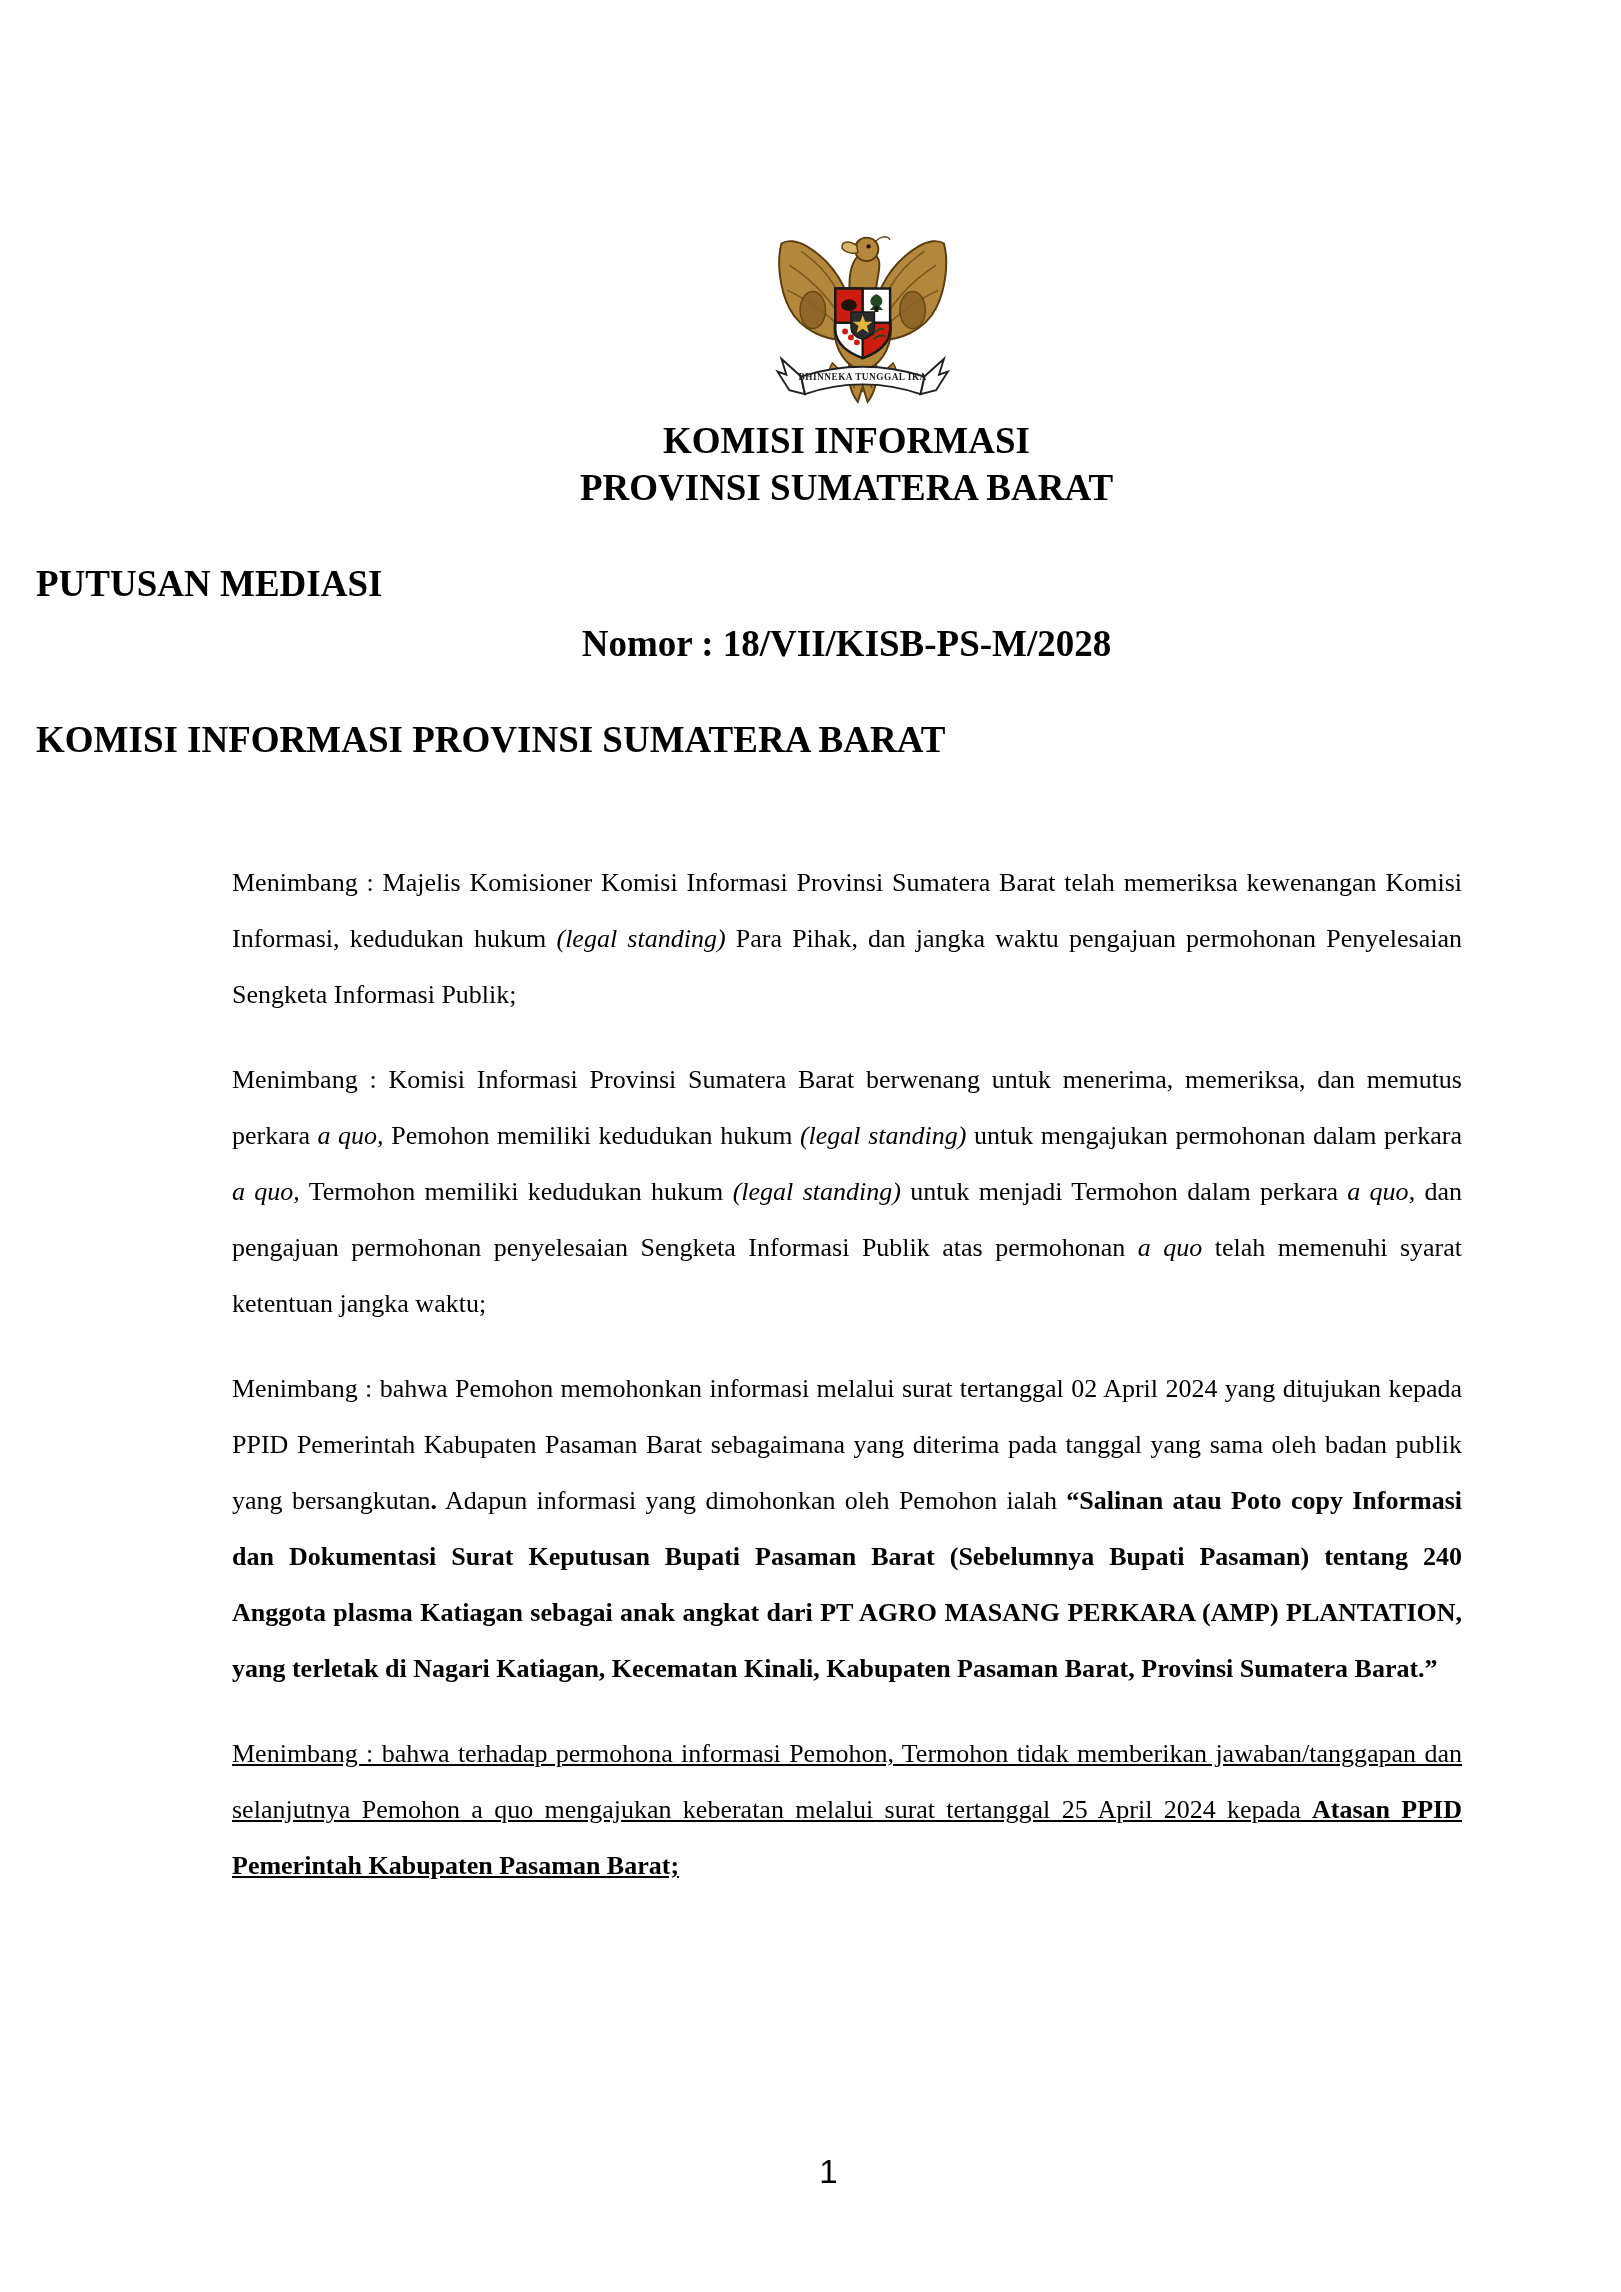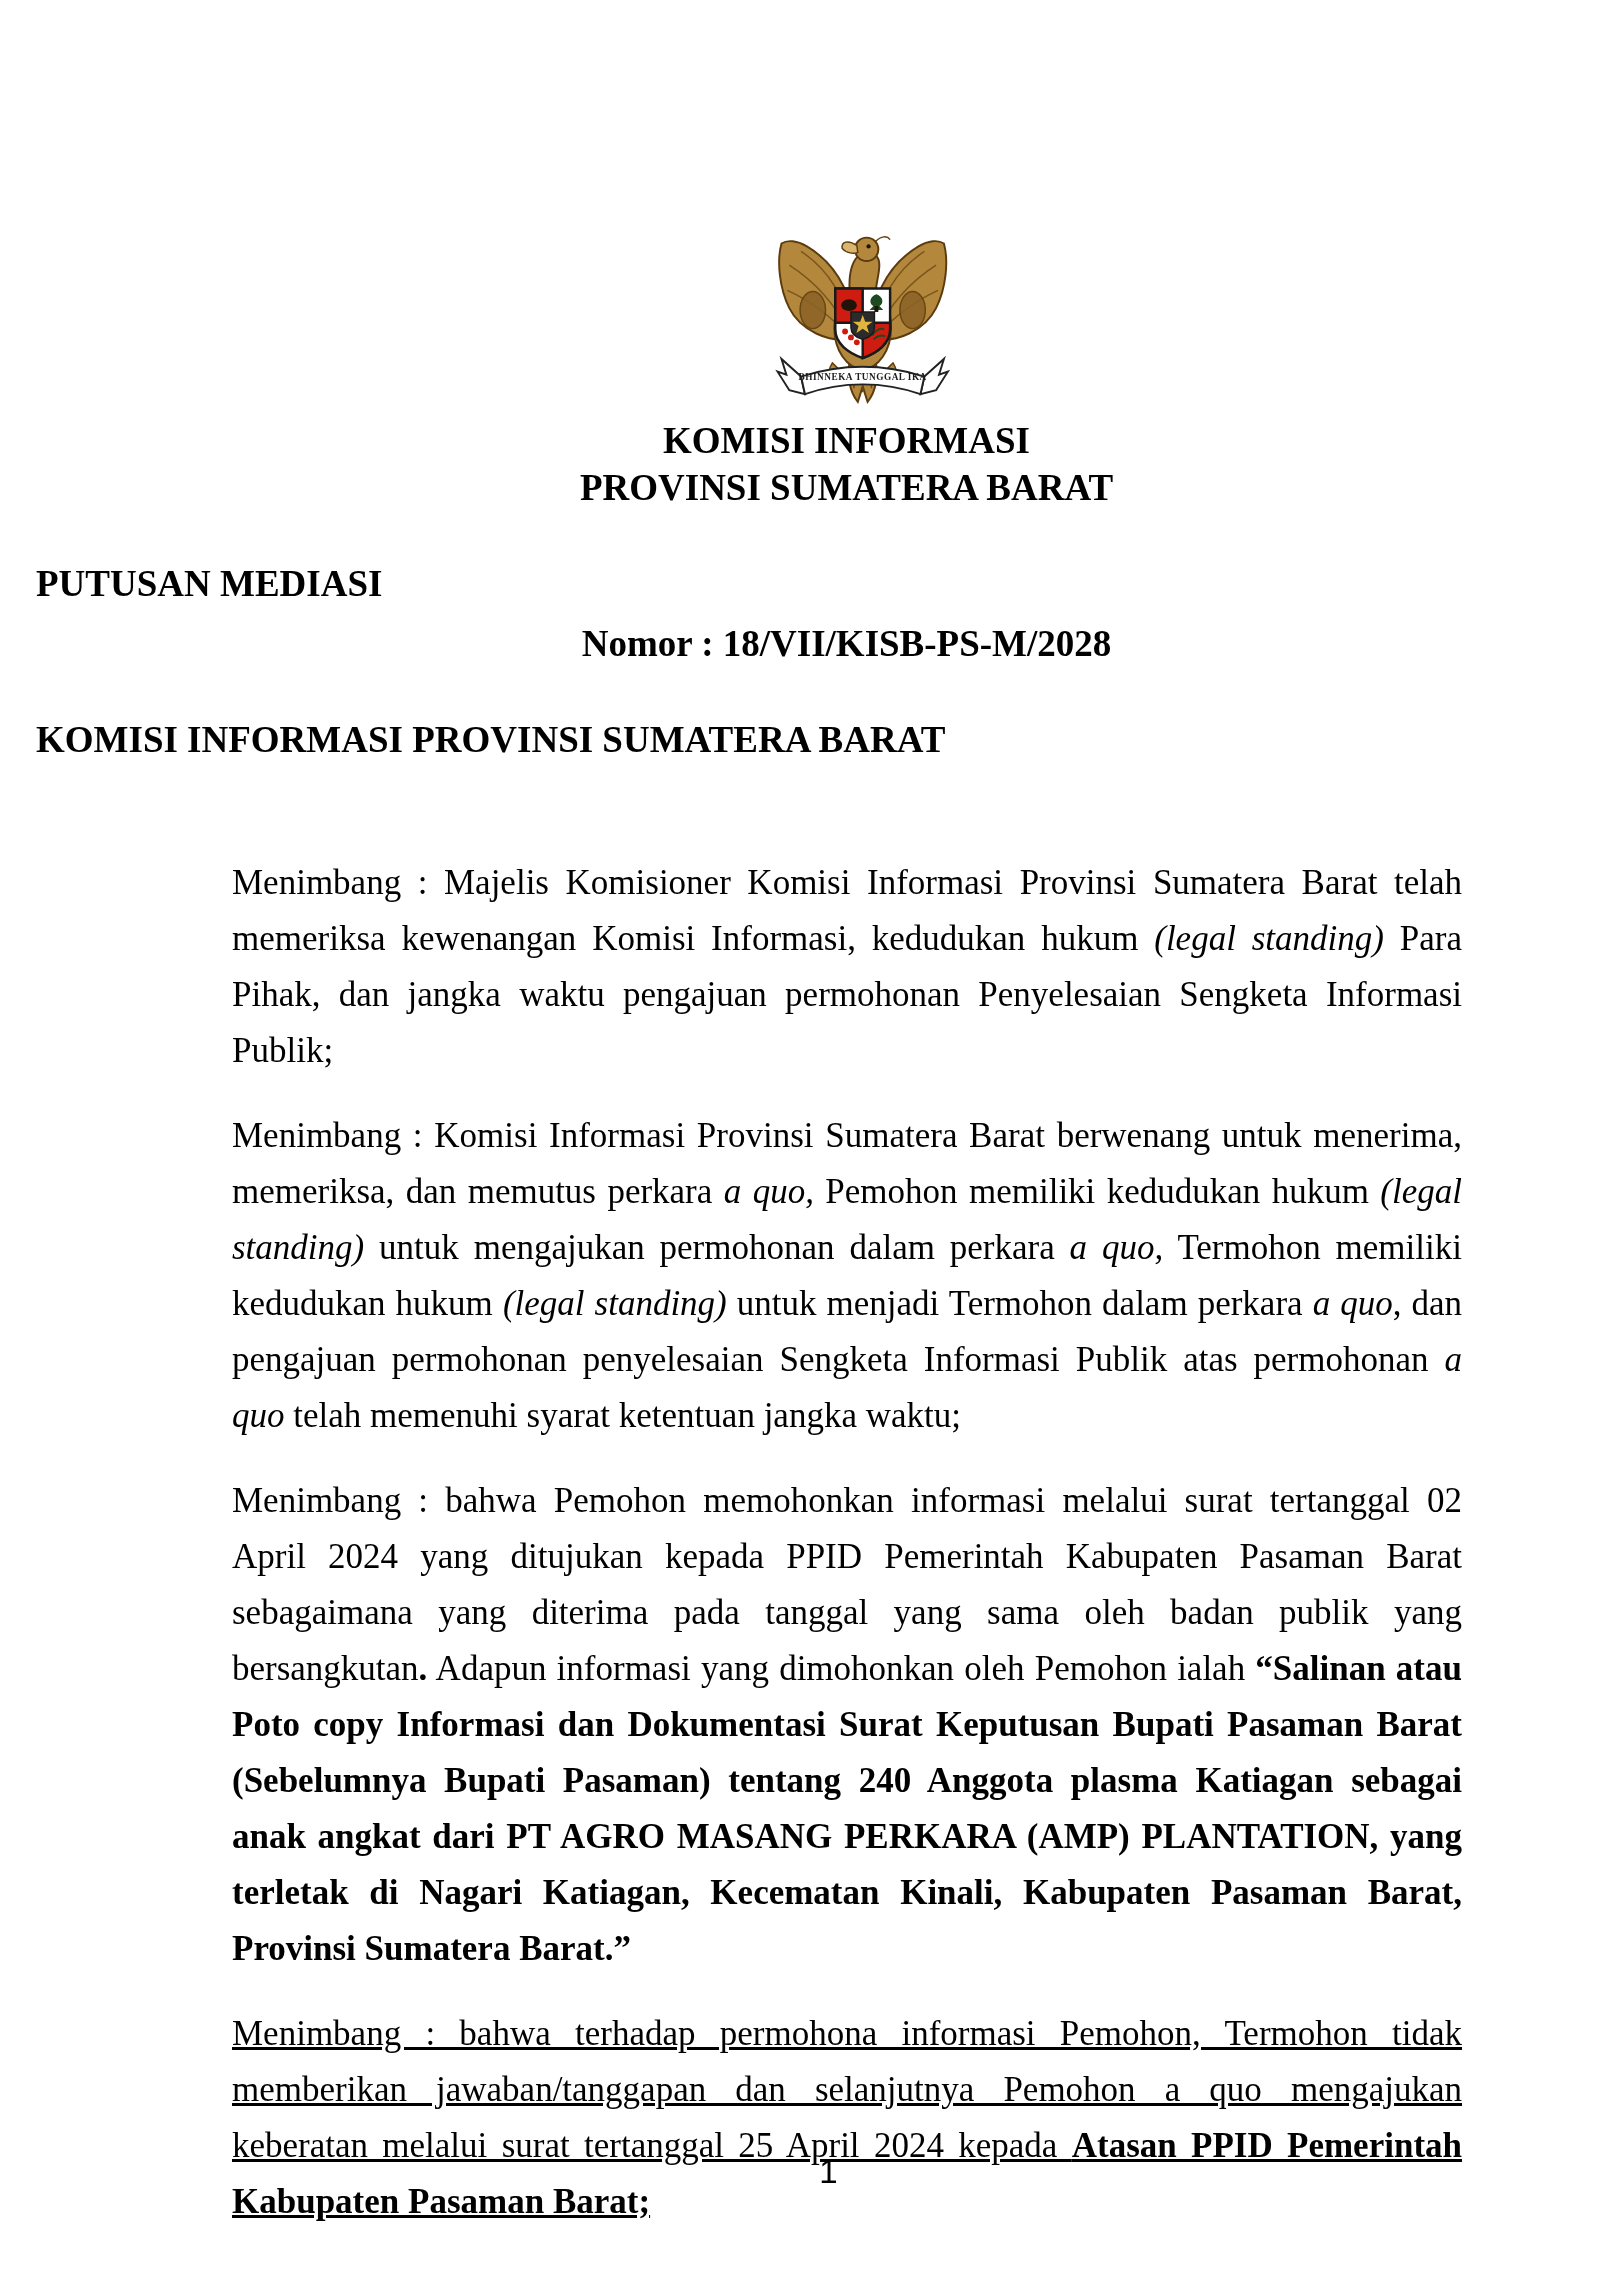--- a/index.html
+++ b/index.html
@@ -45,21 +45,21 @@
     font-weight: bold;
     font-size: 37px;
     line-height: 47px;
     margin-top: 49px;
   }
   .body-text {
     margin: 92px 195px 0 196px;
   }
   .body-text p {
     margin: 0 0 29px 0;
-    font-size: 35px;
+    font-size: 26px;
     line-height: 56px;
     text-align: justify;
   }
   .body-text p:last-child { margin-bottom: 0; text-decoration: underline; }
   .body-text em { font-style: italic; font-weight: inherit; }
   .body-text strong { font-weight: bold; font-style: inherit; }
   .page-number {
     position: absolute;
     top: 2152px;
     left: 0;

